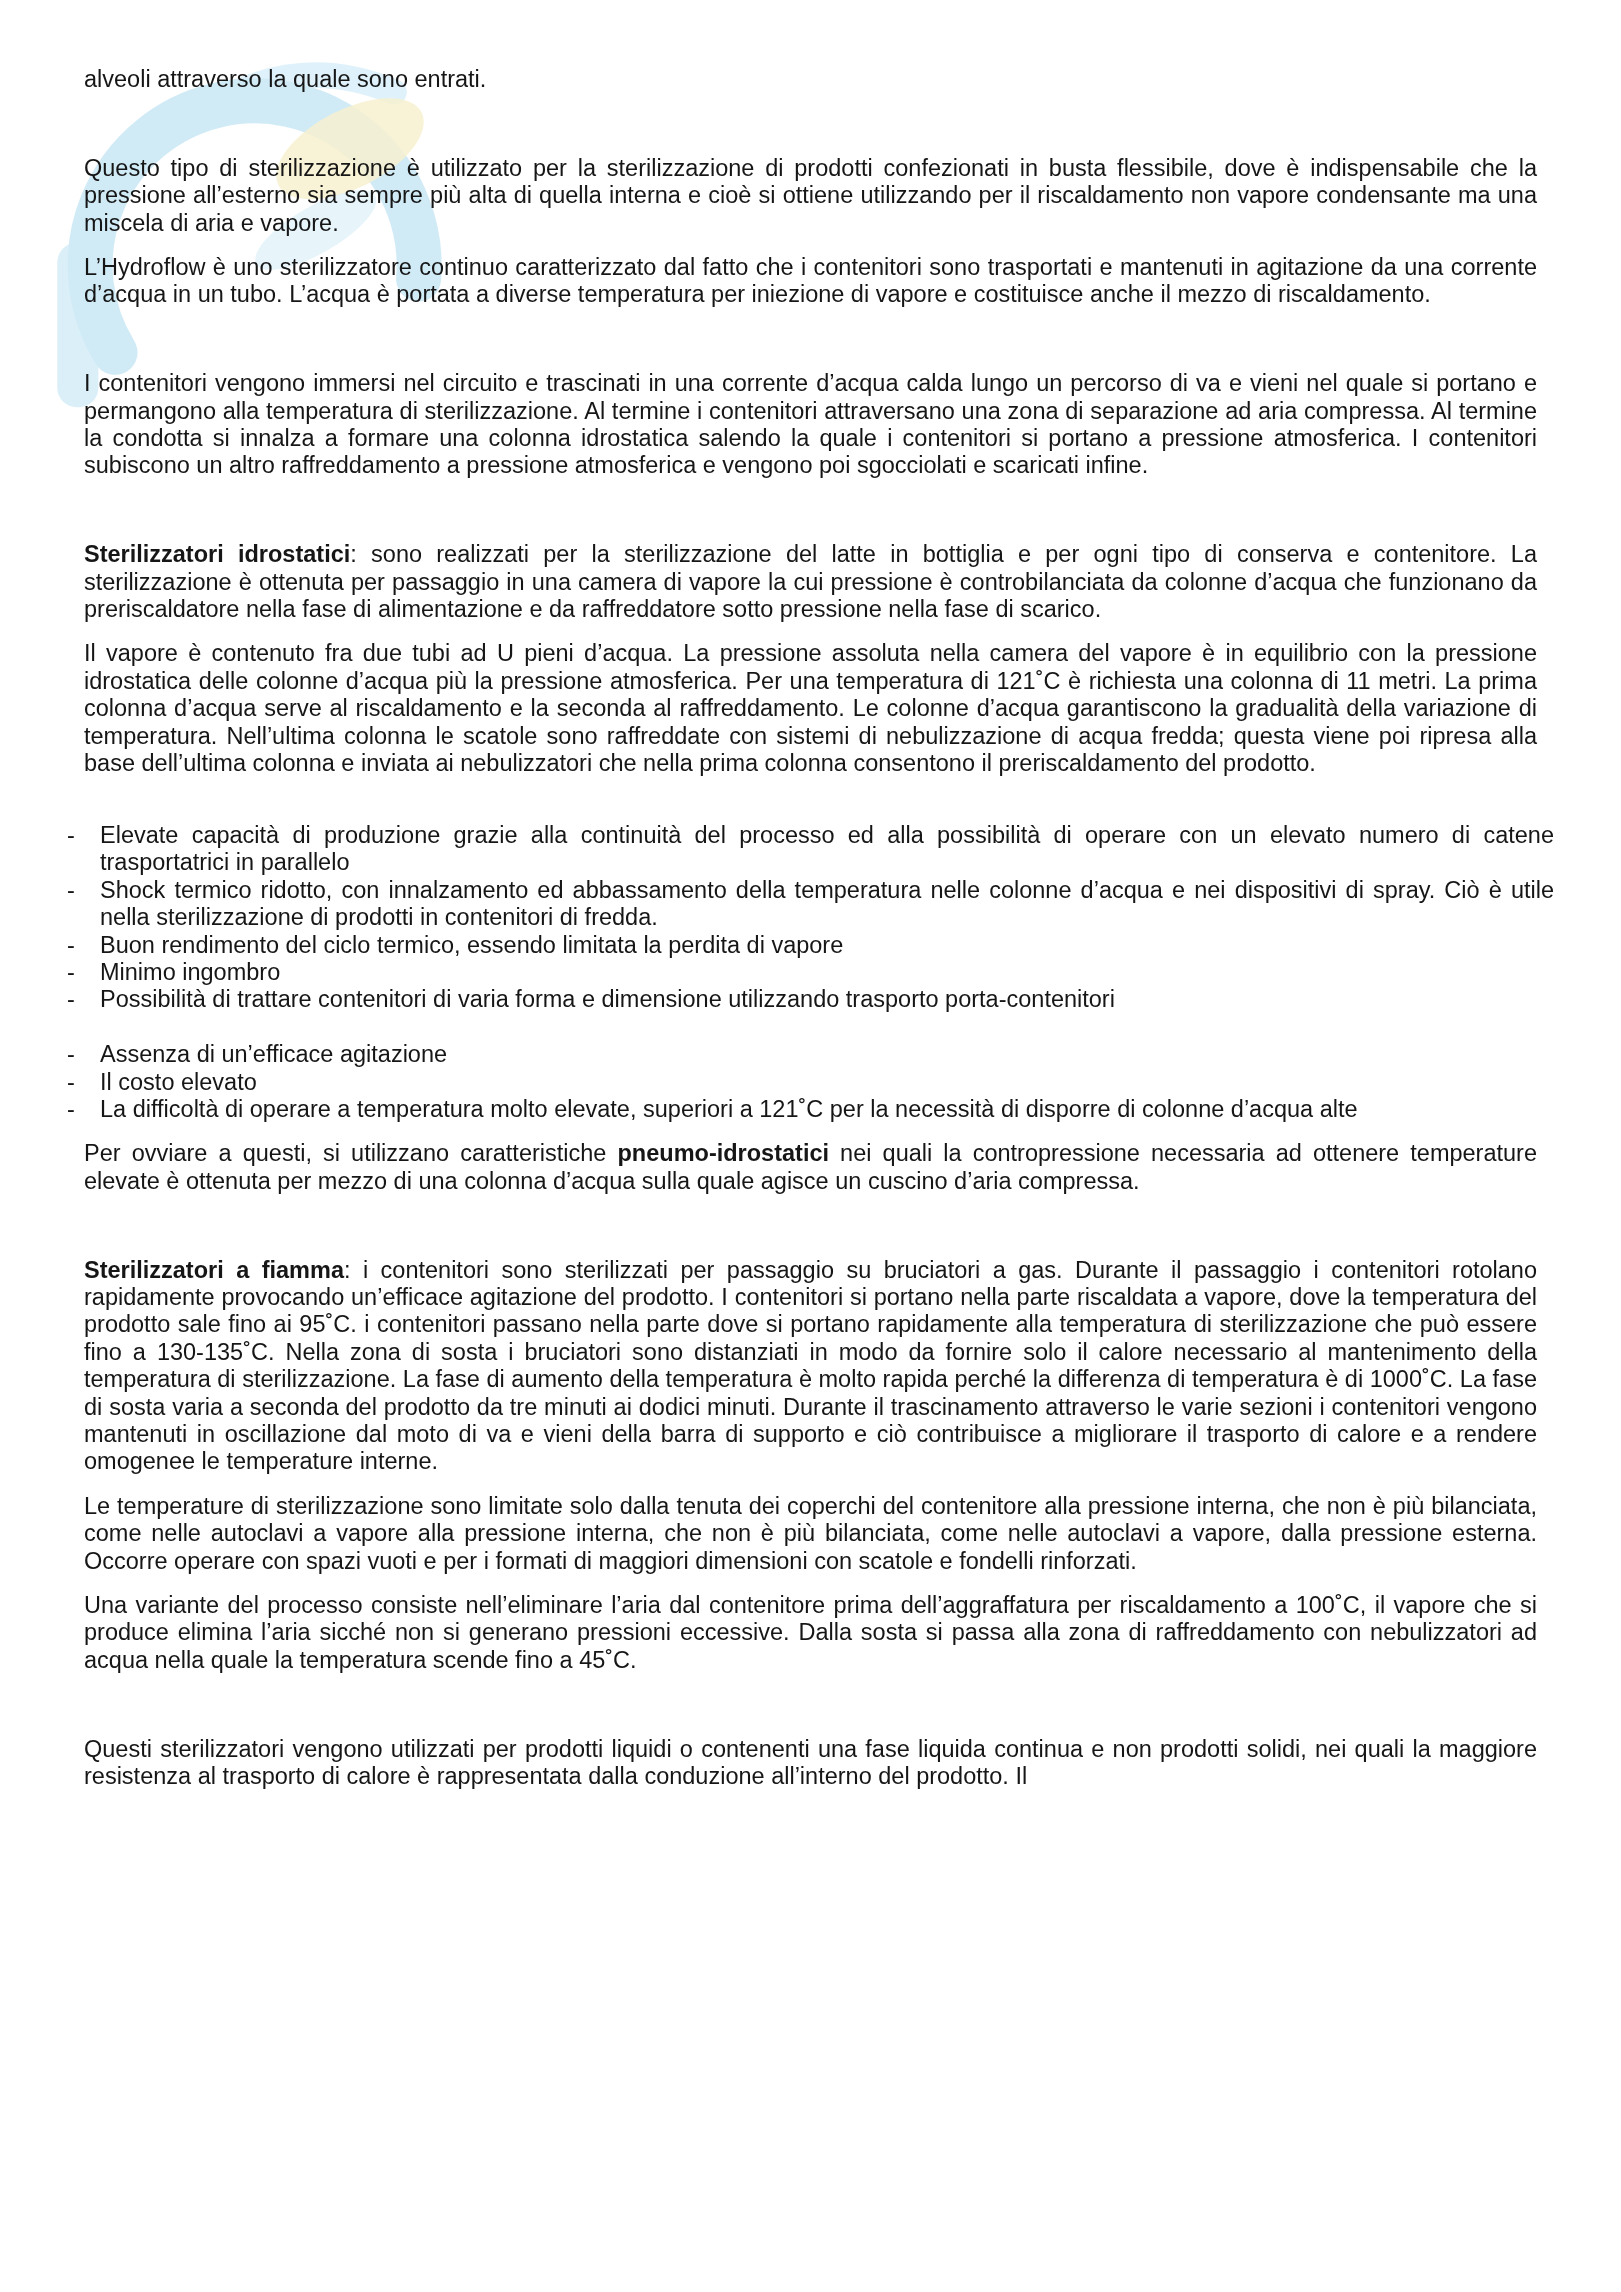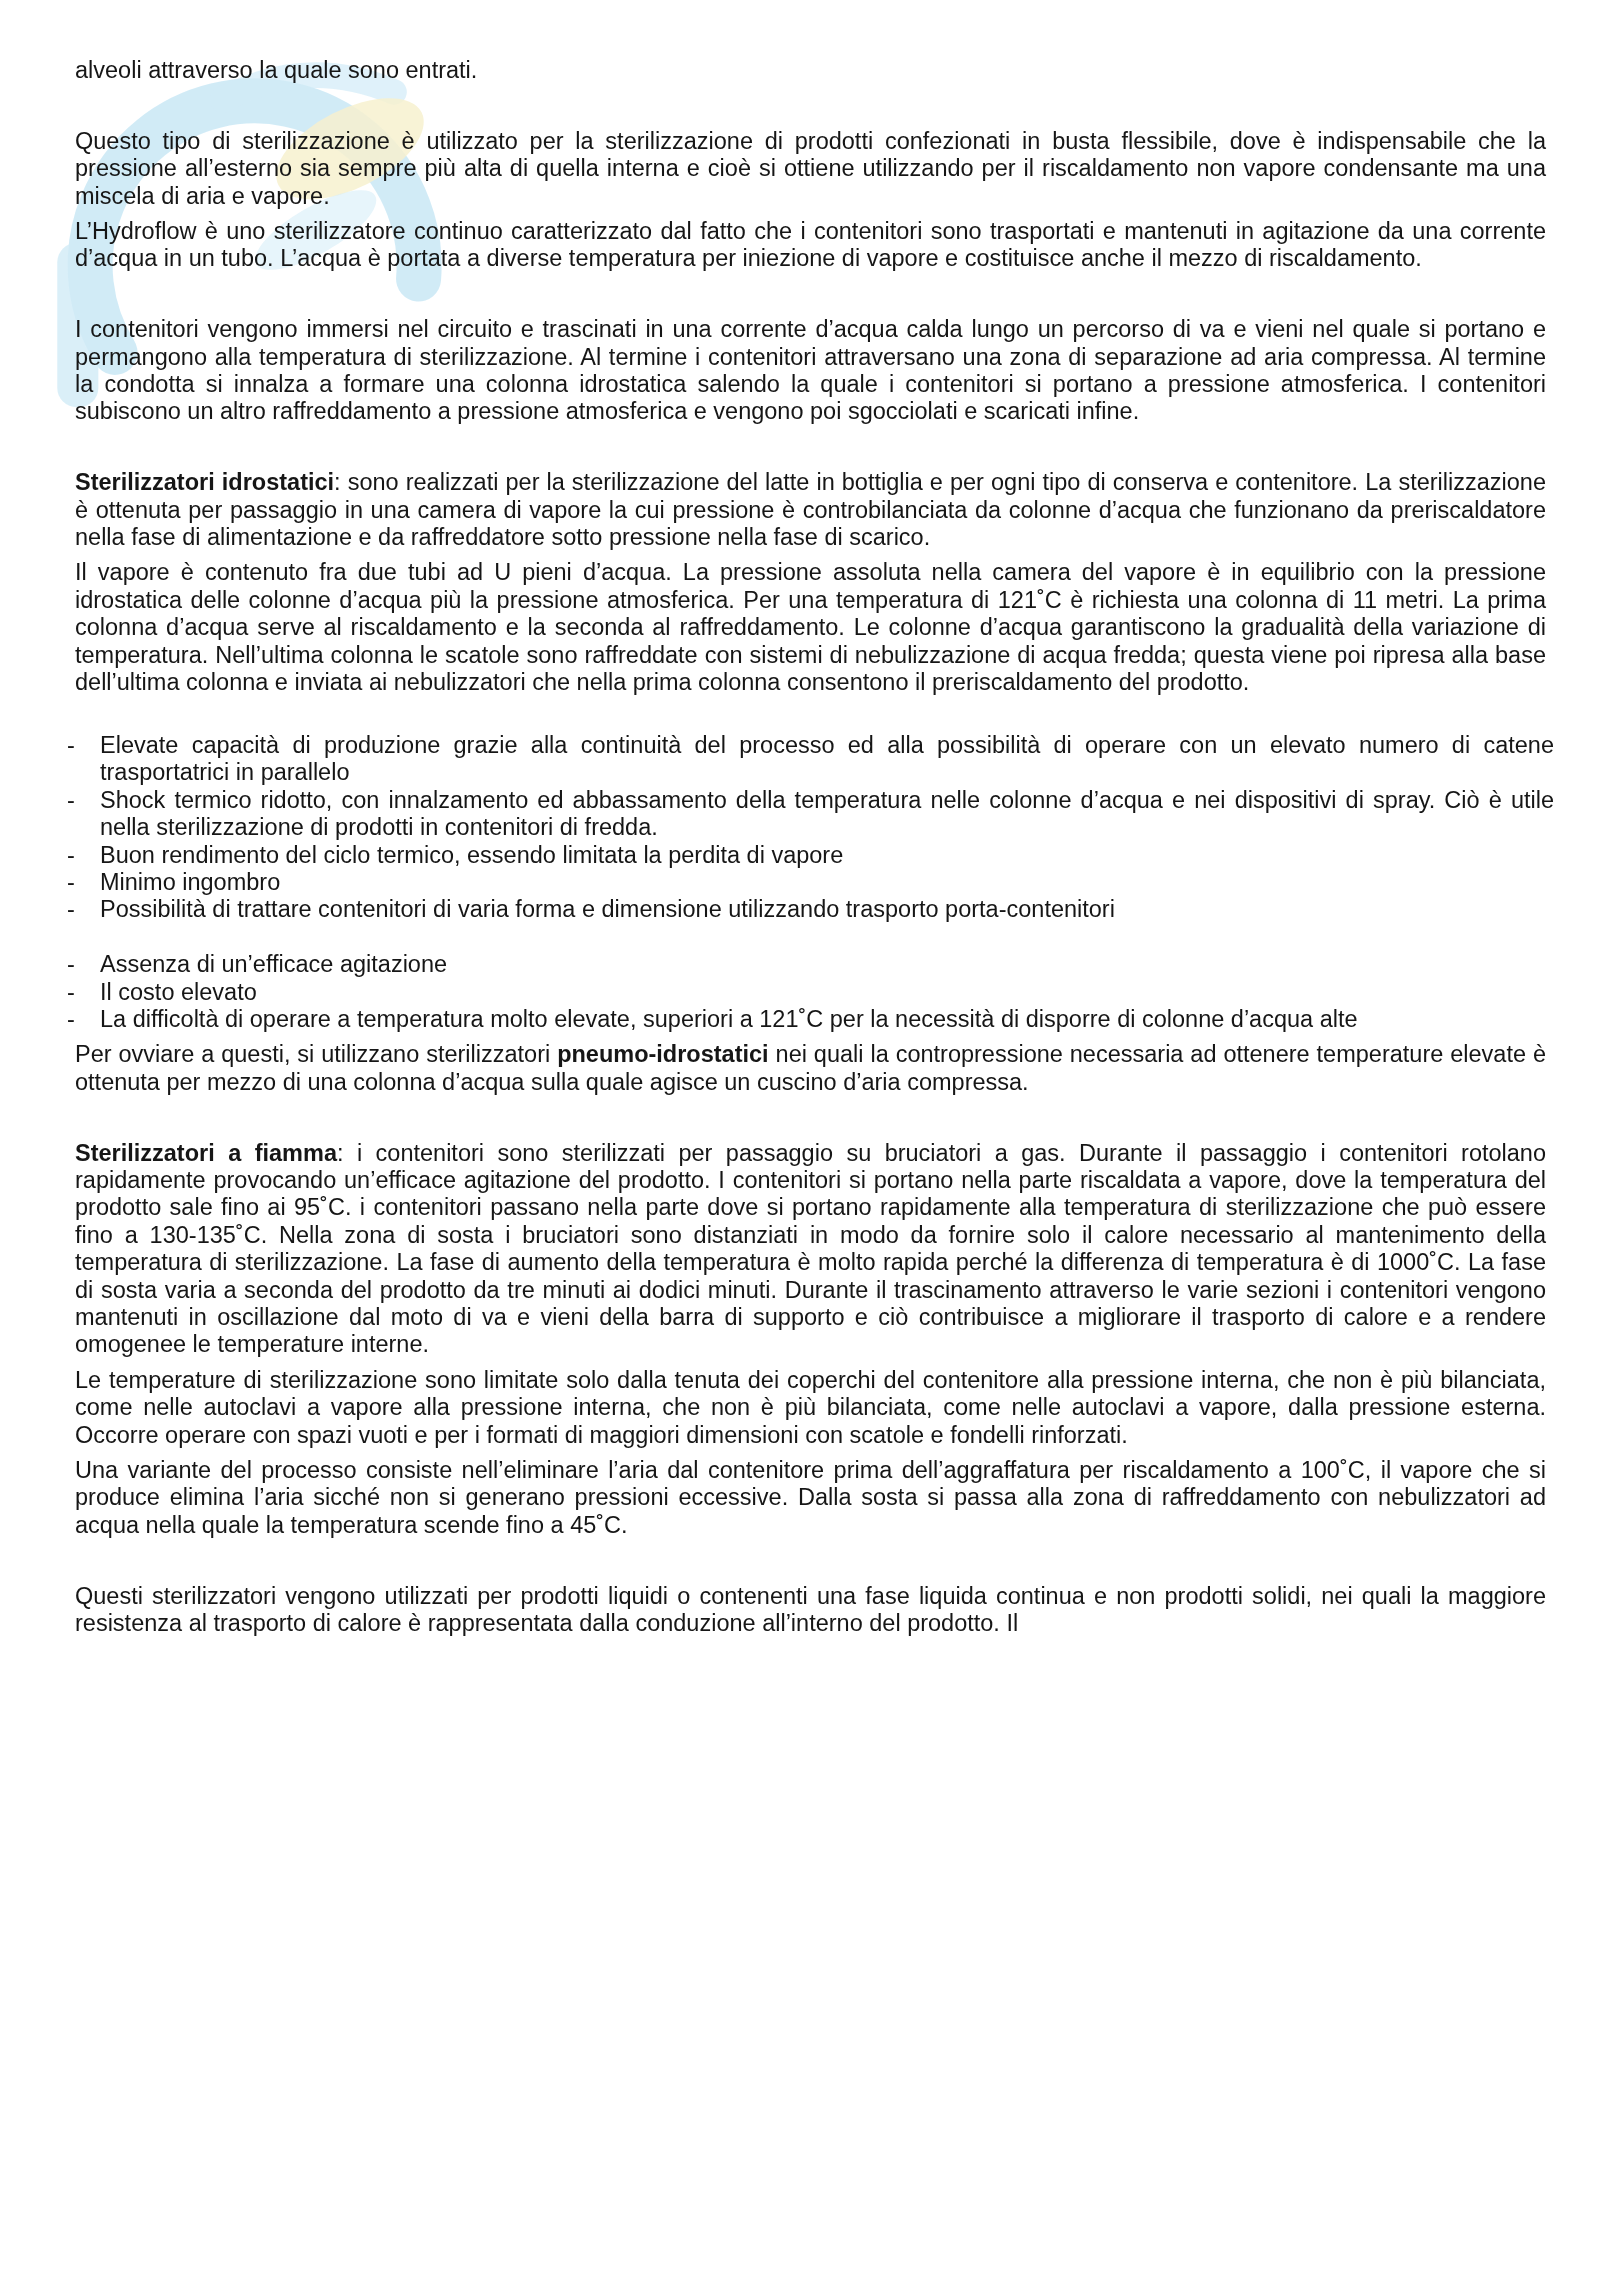--- a/index.html
+++ b/index.html
@@ -24,21 +24,21 @@
     z-index: 0;
   }
   .content {
     position: relative;
     z-index: 1;
     padding: 49px 67px 0 67px;
     font-size: 23.5px;
     line-height: 27.4px;
     text-align: justify;
   }
-  p.para { margin: 8px; }
+  p.para { margin: 17px; }
   .spacer { height: 27.4px; }
   b { font-weight: bold; }
   .dash-list { margin: 0; padding: 0; }
   .dash-item { display: flex; }
   .marker { flex: 0 0 33px; }
   .item-text { flex: 1; text-align: justify; }
 </style>
 </head>
 <body>
 
@@ -104,21 +104,21 @@
       </div>
       <div class="dash-item">
         <span class="marker">-</span>
         <span class="item-text">Il costo elevato</span>
       </div>
       <div class="dash-item">
         <span class="marker">-</span>
         <span class="item-text">La difficoltà di operare a temperatura molto elevate, superiori a 121˚C per la necessità di disporre di colonne d’acqua alte</span>
       </div>
     </div>
-    <p class="para"><span>Per ovviare a questi, si utilizzano sterilizzatori </span><b>pneumo-idrostatici</b><span> nei quali la contropressione necessaria ad ottenere temperature elevate è ottenuta per mezzo di una colonna d’acqua sulla quale agisce un cuscino d’aria compressa.</span></p>
+    <p class="para"><span>Per ovviare a questi, si utilizzano caratteristiche </span><b>pneumo-idrostatici</b><span> nei quali la contropressione necessaria ad ottenere temperature elevate è ottenuta per mezzo di una colonna d’acqua sulla quale agisce un cuscino d’aria compressa.</span></p>
 
     <div class="spacer"></div>
 
     <p class="para"><b>Sterilizzatori a fiamma</b><span>: i contenitori sono sterilizzati per passaggio su bruciatori a gas. Durante il passaggio i contenitori rotolano rapidamente provocando un’efficace agitazione del prodotto. I contenitori si portano nella parte riscaldata a vapore, dove la temperatura del prodotto sale fino ai 95˚C. i contenitori passano nella parte dove si portano rapidamente alla temperatura di sterilizzazione che può essere fino a 130-135˚C. Nella zona di sosta i bruciatori sono distanziati in modo da fornire solo il calore necessario al mantenimento della temperatura di sterilizzazione. La fase di aumento della temperatura è molto rapida perché la differenza di temperatura è di 1000˚C. La fase di sosta varia a seconda del prodotto da tre minuti ai dodici minuti. Durante il trascinamento attraverso le varie sezioni i contenitori vengono mantenuti in oscillazione dal moto di va e vieni della barra di supporto e ciò contribuisce a migliorare il trasporto di calore e a rendere omogenee le temperature interne.</span></p>
     <p class="para">Le temperature di sterilizzazione sono limitate solo dalla tenuta dei coperchi del contenitore alla pressione interna, che non è più bilanciata, come nelle autoclavi a vapore alla pressione interna, che non è più bilanciata, come nelle autoclavi a vapore, dalla pressione esterna. Occorre operare con spazi vuoti e per i formati di maggiori dimensioni con scatole e fondelli rinforzati.</p>
     <p class="para">Una variante del processo consiste nell’eliminare l’aria dal contenitore prima dell’aggraffatura per riscaldamento a 100˚C, il vapore che si produce elimina l’aria sicché non si generano pressioni eccessive. Dalla sosta si passa alla zona di raffreddamento con nebulizzatori ad acqua nella quale la temperatura scende fino a 45˚C.</p>
 
     <div class="spacer"></div>
 
     <p class="para">Questi sterilizzatori vengono utilizzati per prodotti liquidi o contenenti una fase liquida continua e non prodotti solidi, nei quali la maggiore resistenza al trasporto di calore è rappresentata dalla conduzione all’interno del prodotto. Il</p>

